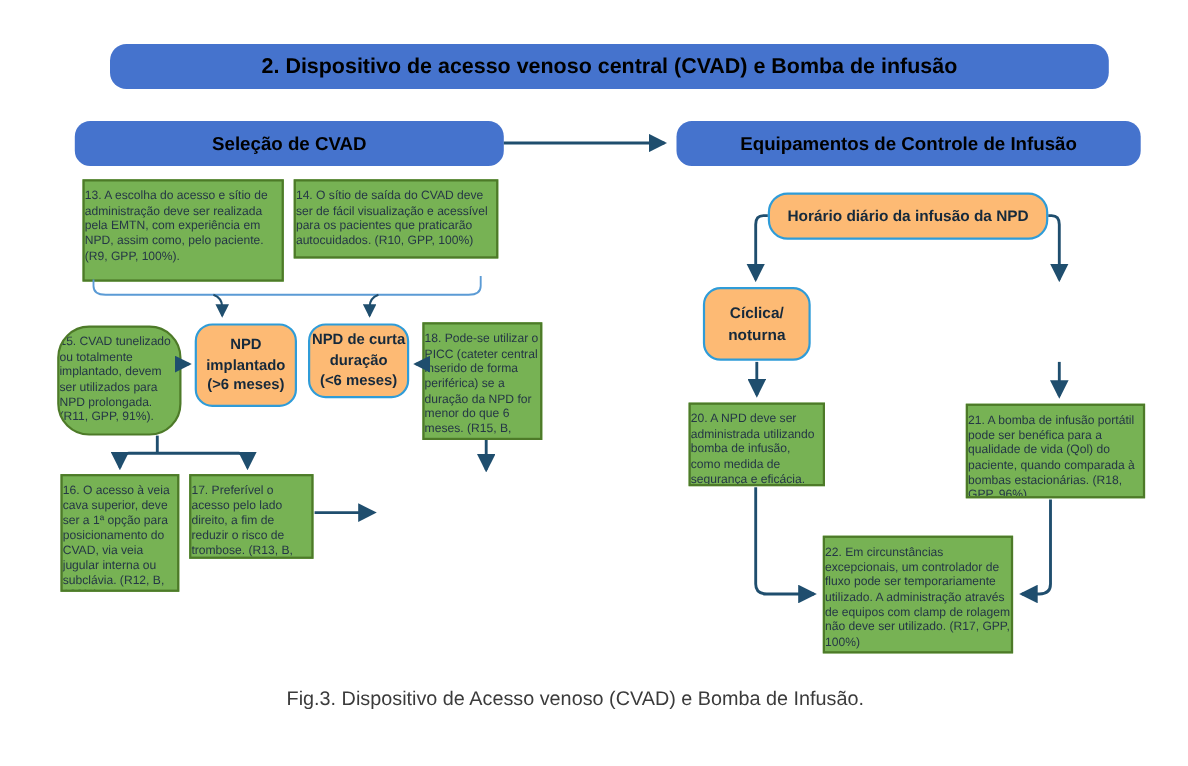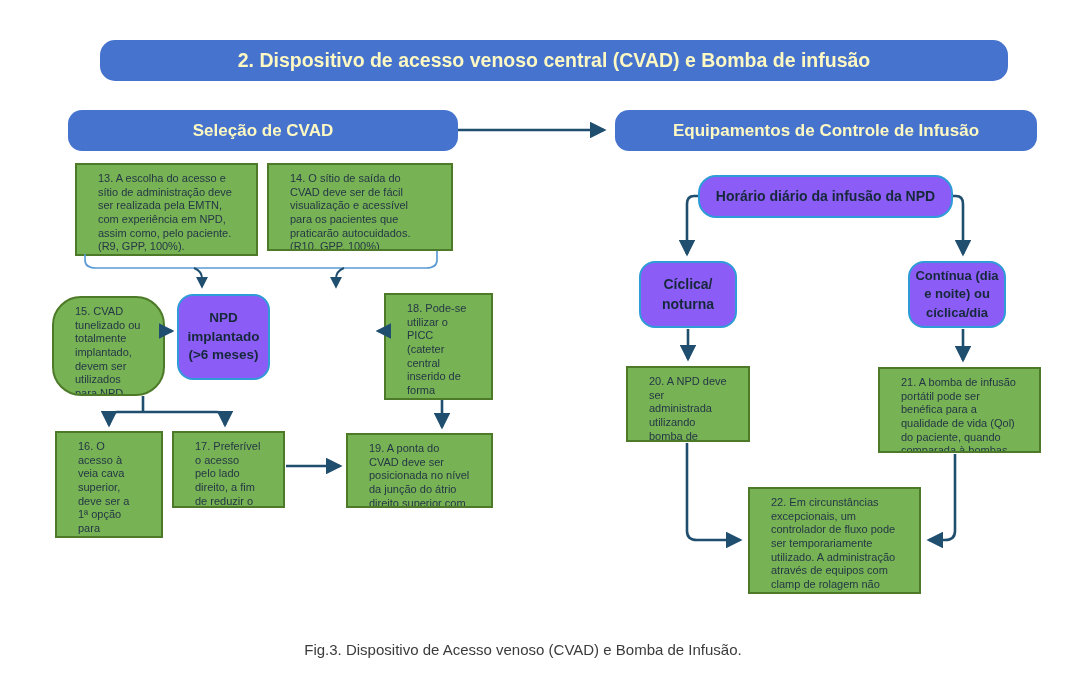--- a/index.html
+++ b/index.html
@@ -1,99 +1,98 @@
 <!DOCTYPE html>
 <html><head>
 <meta charset="utf-8">
 <style>
   html,body{margin:0;padding:0;background:#fff;}
   #canvas{
     position:relative;width:1080px;height:696px;background:#ffffff;
     font-family:"Liberation Sans","DejaVu Sans",sans-serif;overflow:hidden;
   }
   .pill{
-    position:absolute;background:#4573CD;color:#fef9c3;font-weight:bold;
+    position:absolute;background:#4573CD;color:#000000;font-weight:bold;
     display:flex;align-items:center;justify-content:center;text-align:center;
     border-radius:14px;
   }
   #title-bar{left:100px;top:40px;width:908px;height:41px;font-size:19.5px;border-radius:15px;}
   #hdr-left{left:68px;top:110px;width:390px;height:41px;font-size:17px;}
   #hdr-right{left:615px;top:110px;width:422px;height:41px;font-size:17px;}
   .green{
     position:absolute;background:#77B254;border:2px solid #4D7A28;
-    color:#253746;font-size:11px;line-height:1.24;padding:7px 21px;
+    color:#253746;font-size:11px;line-height:1.24;padding:7px 0;
     box-sizing:border-box;overflow:hidden;text-align:left;
   }
   .decision{
-    position:absolute;background:#8b5cf6;border:2px solid #2F9CD8;border-radius:16px;
+    position:absolute;background:#fdba74;border:2px solid #2F9CD8;border-radius:16px;
     color:#16293B;font-weight:bold;font-size:13.5px;line-height:1.4;
     display:flex;flex-direction:column;align-items:center;justify-content:center;
     text-align:center;box-sizing:border-box;
   }
   #node-horario{left:698px;top:175px;width:255px;height:43px;border-radius:18px;font-size:14px;flex-direction:row;}
-  #node-prolongada{left:177px;top:294px;width:93px;height:86px;justify-content:center;}
+  #node-prolongada{left:177px;top:294px;width:93px;height:76px;justify-content:center;}
   #node-curta{left:280px;top:294px;width:92px;height:68px;}
   #node-ciclica{left:639px;top:261px;width:98px;height:67px;font-size:14px;}
   #node-continua{left:908px;top:261px;width:98px;height:67px;font-size:13px;}
   #box-13{left:75px;top:163px;width:183px;height:93px;}
-  #box-14{left:267px;top:163px;width:186px;height:88px;}
+  #box-14{left:267px;top:163px;width:186px;height:72px;}
   #box-15{left:52px;top:296px;width:113px;height:100px;border-radius:29px;}
   #box-16{left:55px;top:431px;width:108px;height:107px;}
   #box-17{left:172px;top:431px;width:113px;height:77px;}
   #box-18{left:384px;top:293px;width:109px;height:107px;}
   #box-19{left:346px;top:433px;width:147px;height:75px;}
   #box-20{left:626px;top:366px;width:124px;height:76px;}
   #box-21{left:878px;top:367px;width:163px;height:86px;}
   #box-22{left:748px;top:487px;width:173px;height:107px;}
   #fig-caption{
-    position:absolute;left:100px;top:641px;width:846px;text-align:center;
-    color:#3b3b3b;font-size:15px;
+    position:absolute;left:100px;top:625px;width:846px;text-align:center;
+    color:#3b3b3b;font-size:18px;
   }
   #connector-layer{position:absolute;left:0;top:0;width:1080px;height:696px;pointer-events:none;}
 </style>
 </head>
 <body>
 
 <div id="canvas">
 
   <div id="title-bar" class="pill">2. Dispositivo de acesso venoso central (CVAD) e Bomba de infusão</div>
 
   <div id="hdr-right" class="pill">Equipamentos de Controle de Infusão</div>
   <div id="hdr-left" class="pill">Seleção de CVAD</div>
 
   <div id="box-13" class="green">13. A escolha do acesso e sítio de administração deve ser realizada pela EMTN, com experiência em NPD, assim como, pelo paciente. (R9, GPP, 100%).</div>
   <div id="box-14" class="green">14. O sítio de saída do CVAD deve ser de fácil visualização e acessível para os pacientes que praticarão autocuidados. (R10, GPP, 100%)</div>
   <div id="box-15" class="green">15. CVAD tunelizado ou totalmente implantado, devem ser utilizados para NPD prolongada. (R11, GPP, 91%).</div>
   <div id="box-16" class="green">16. O acesso à veia cava superior, deve ser a 1ª opção para posicionamento do CVAD, via veia jugular interna ou subclávia. (R12, B, 100%)</div>
   <div id="box-17" class="green">17. Preferível o acesso pelo lado direito, a fim de reduzir o risco de trombose. (R13, B, 95%)</div>
   <div id="box-18" class="green">18. Pode-se utilizar o PICC (cateter central inserido de forma periférica) se a duração da NPD for menor do que 6 meses. (R15, B, 100%)</div>
-  <div id="box-19" class="green">19. A ponta do CVAD deve ser posicionada no nível da junção do átrio direito superior com veia cava. (R14, B, 100%)</div>
   <div id="box-20" class="green">20. A NPD deve ser administrada utilizando bomba de infusão, como medida de segurança e eficácia. (R16, GPP, 91%)</div>
   <div id="box-21" class="green">21. A bomba de infusão portátil pode ser benéfica para a qualidade de vida (Qol) do paciente, quando comparada à bombas estacionárias. (R18, GPP, 96%)</div>
   <div id="box-22" class="green">22. Em circunstâncias excepcionais, um controlador de fluxo pode ser temporariamente utilizado. A administração através de equipos com clamp de rolagem não deve ser utilizado. (R17, GPP, 100%)</div>
 
   <div id="node-horario" class="decision">Horário diário da infusão da NPD</div>
 
   <div id="node-prolongada" class="decision">
     <span>NPD</span>
     <span>implantado</span>
     <span>(&gt;6 meses)</span>
   </div>
 
+  <div id="node-curta" class="decision">
+    <span>NPD de curta</span>
+    <span>duração</span>
+    <span>(&lt;6 meses)</span>
+  </div>
 
   <div id="node-ciclica" class="decision">
     <span>Cíclica/</span>
     <span>noturna</span>
   </div>
 
-  <div id="node-continua" class="decision">
-    <span>Contínua (dia</span>
-    <span>e noite) ou</span>
-    <span>cíclica/dia</span>
-  </div>
 
   <div id="fig-caption">Fig.3. Dispositivo de Acesso venoso (CVAD) e Bomba de Infusão.</div>
 
   <svg id="connector-layer" viewBox="0 0 1080 696" xmlns="http://www.w3.org/2000/svg">
     <defs>
       <marker id="ah" viewBox="0 0 10 10" refX="8.5" refY="5" markerWidth="6.5" markerHeight="6.5" orient="auto-start-reverse">
         <path d="M0,0 L10,5 L0,10 z" fill="#1F4E6E"></path>
       </marker>
     </defs>
 

